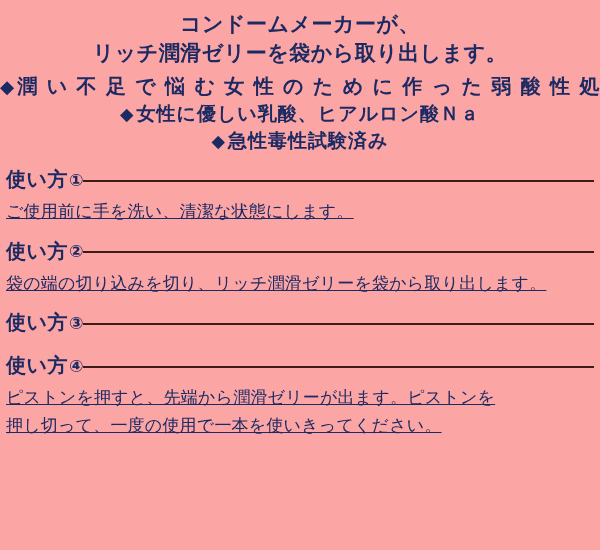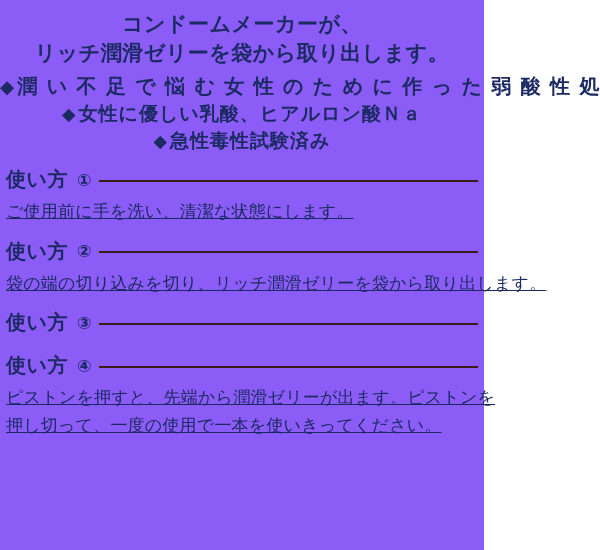--- a/index.html
+++ b/index.html
@@ -9,25 +9,25 @@
   body {
     width: 600px;
     height: 550px;
     background: #ffffff;
     font-family: "DejaVu Sans", "Liberation Sans", sans-serif;
     color: #1b2560;
     overflow: hidden;
   }
   .page {
     position: relative;
-    width: 484px;
+    width: 600px;
     height: 550px;
     box-sizing: border-box;
     padding: 0;
-    background: #8b5cf6;
+    background: #fca5a5;
   }
 
   
   .headline {
     padding-top: 10px;
     text-align: center;
     color: #1b2a63;
     font-weight: bold;
   }
   .headline .line {
@@ -65,21 +65,20 @@
   .sections {
     margin-top: 12px;
     padding: 0 6px 0 6px;
   }
   .section {
     margin-bottom: 2px;
   }
   .sec-head {
     display: flex;
     align-items: center;
-    gap: 8px;
     margin-bottom: 5px;
   }
   .sec-title {
     font-size: 20px;
     font-weight: bold;
     color: #1b2a63;
     white-space: nowrap;
     letter-spacing: 0.5px;
   }
   .sec-num {

